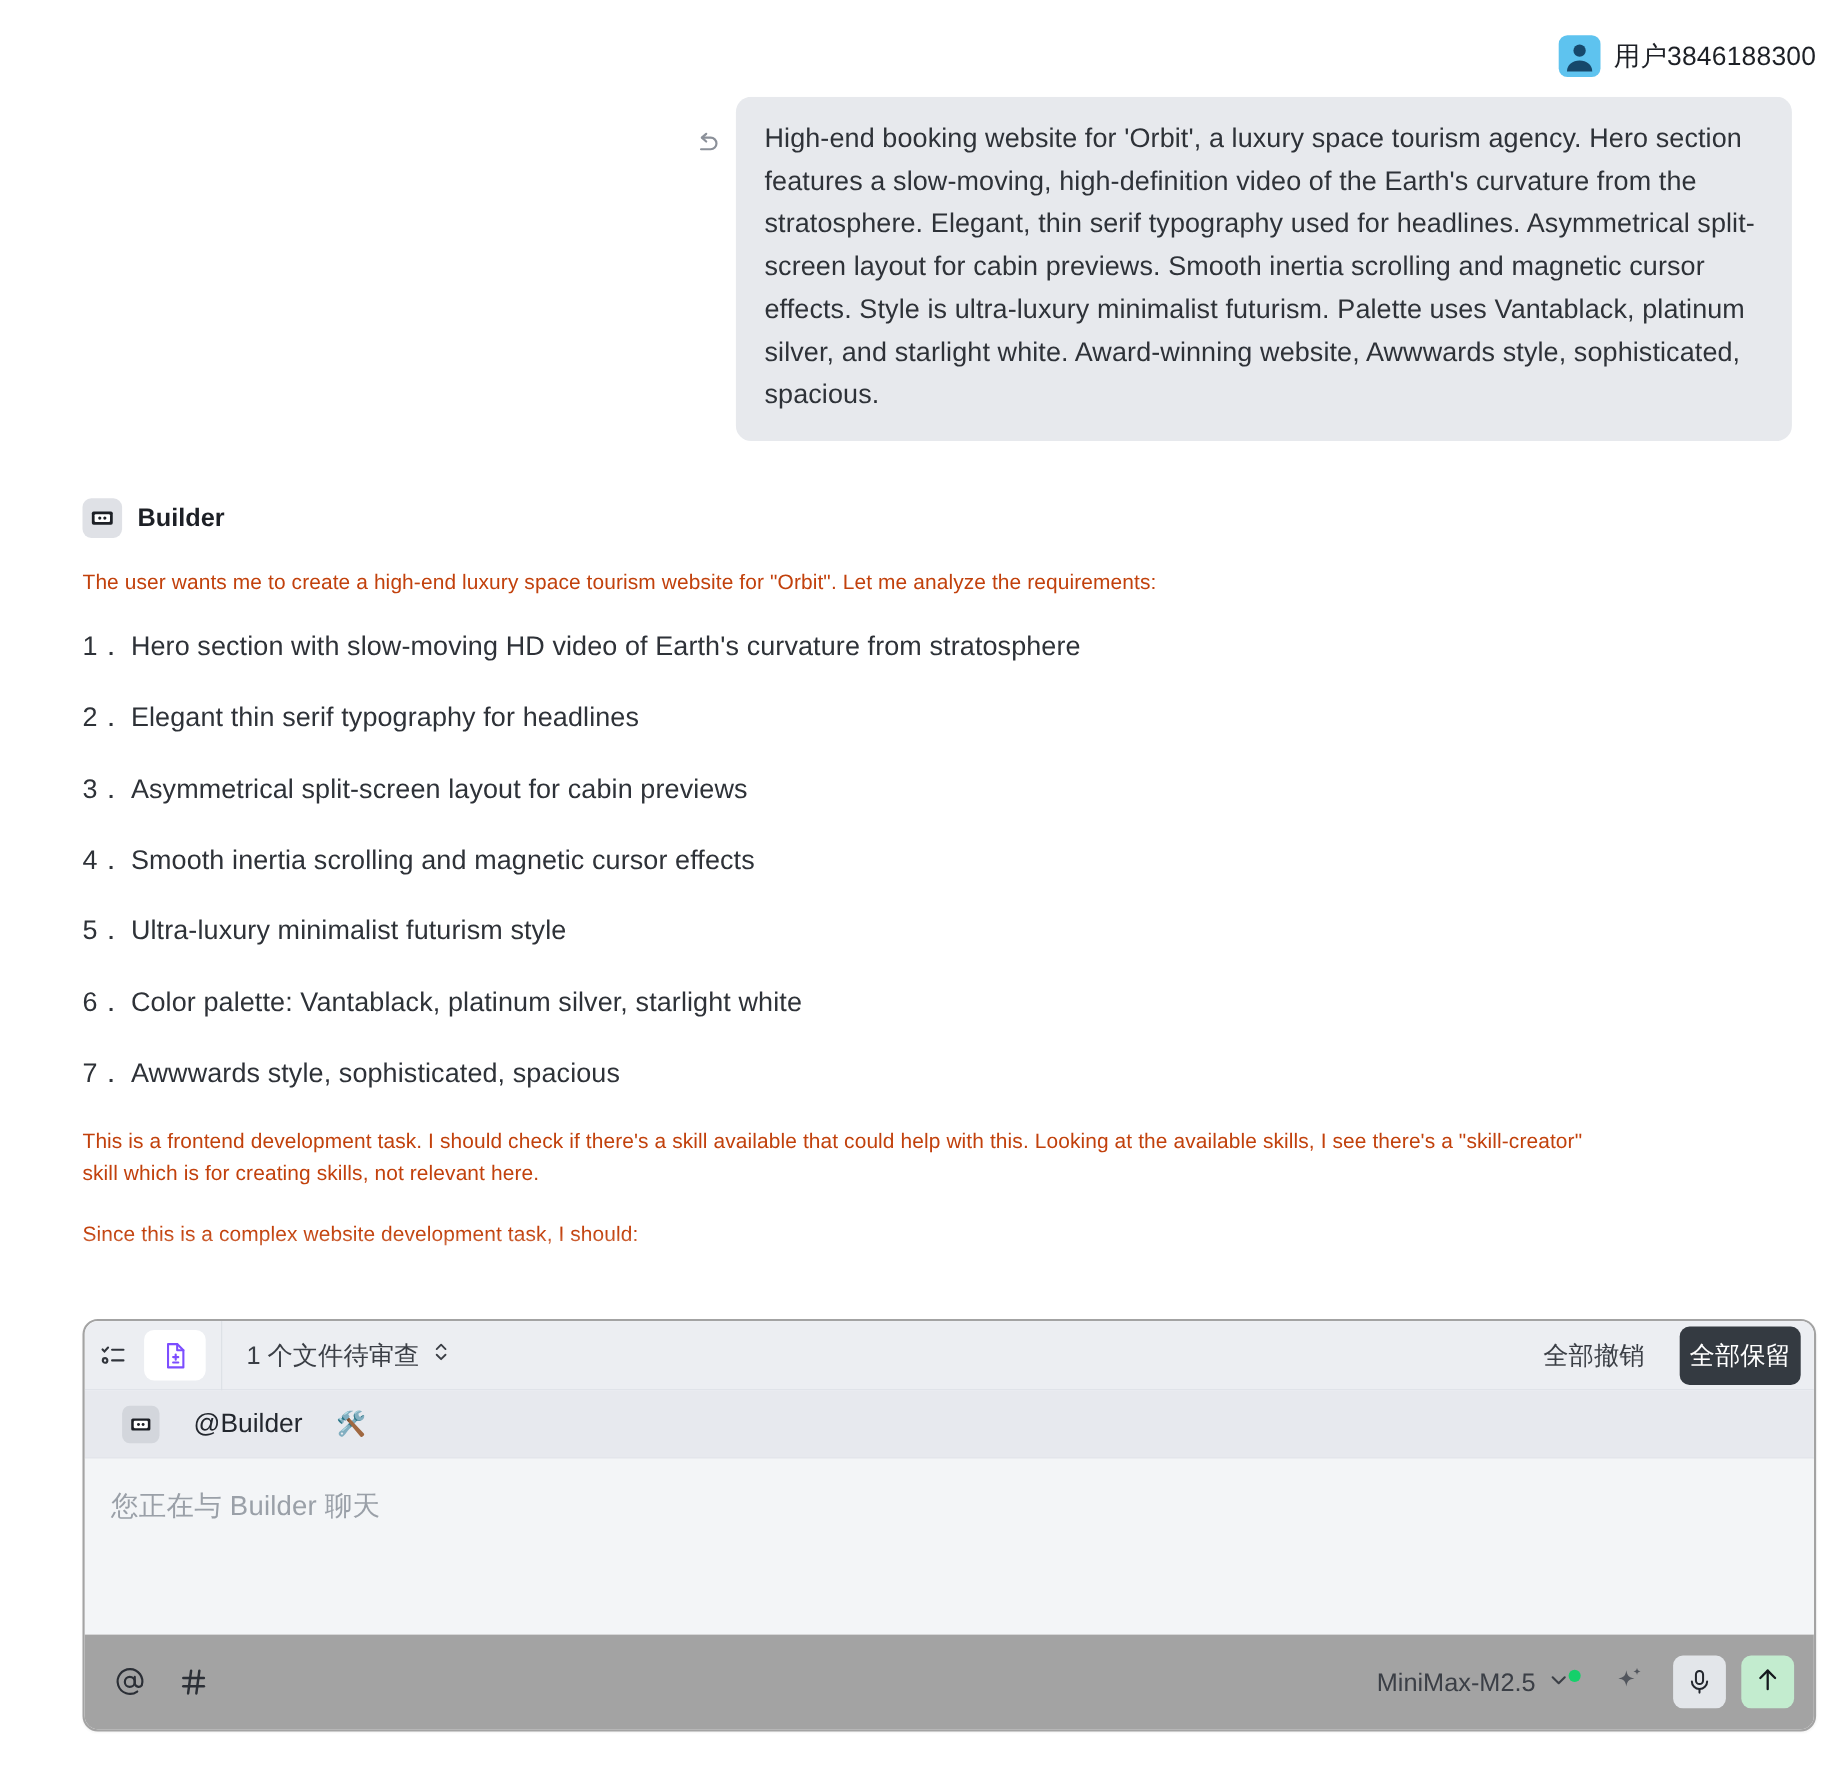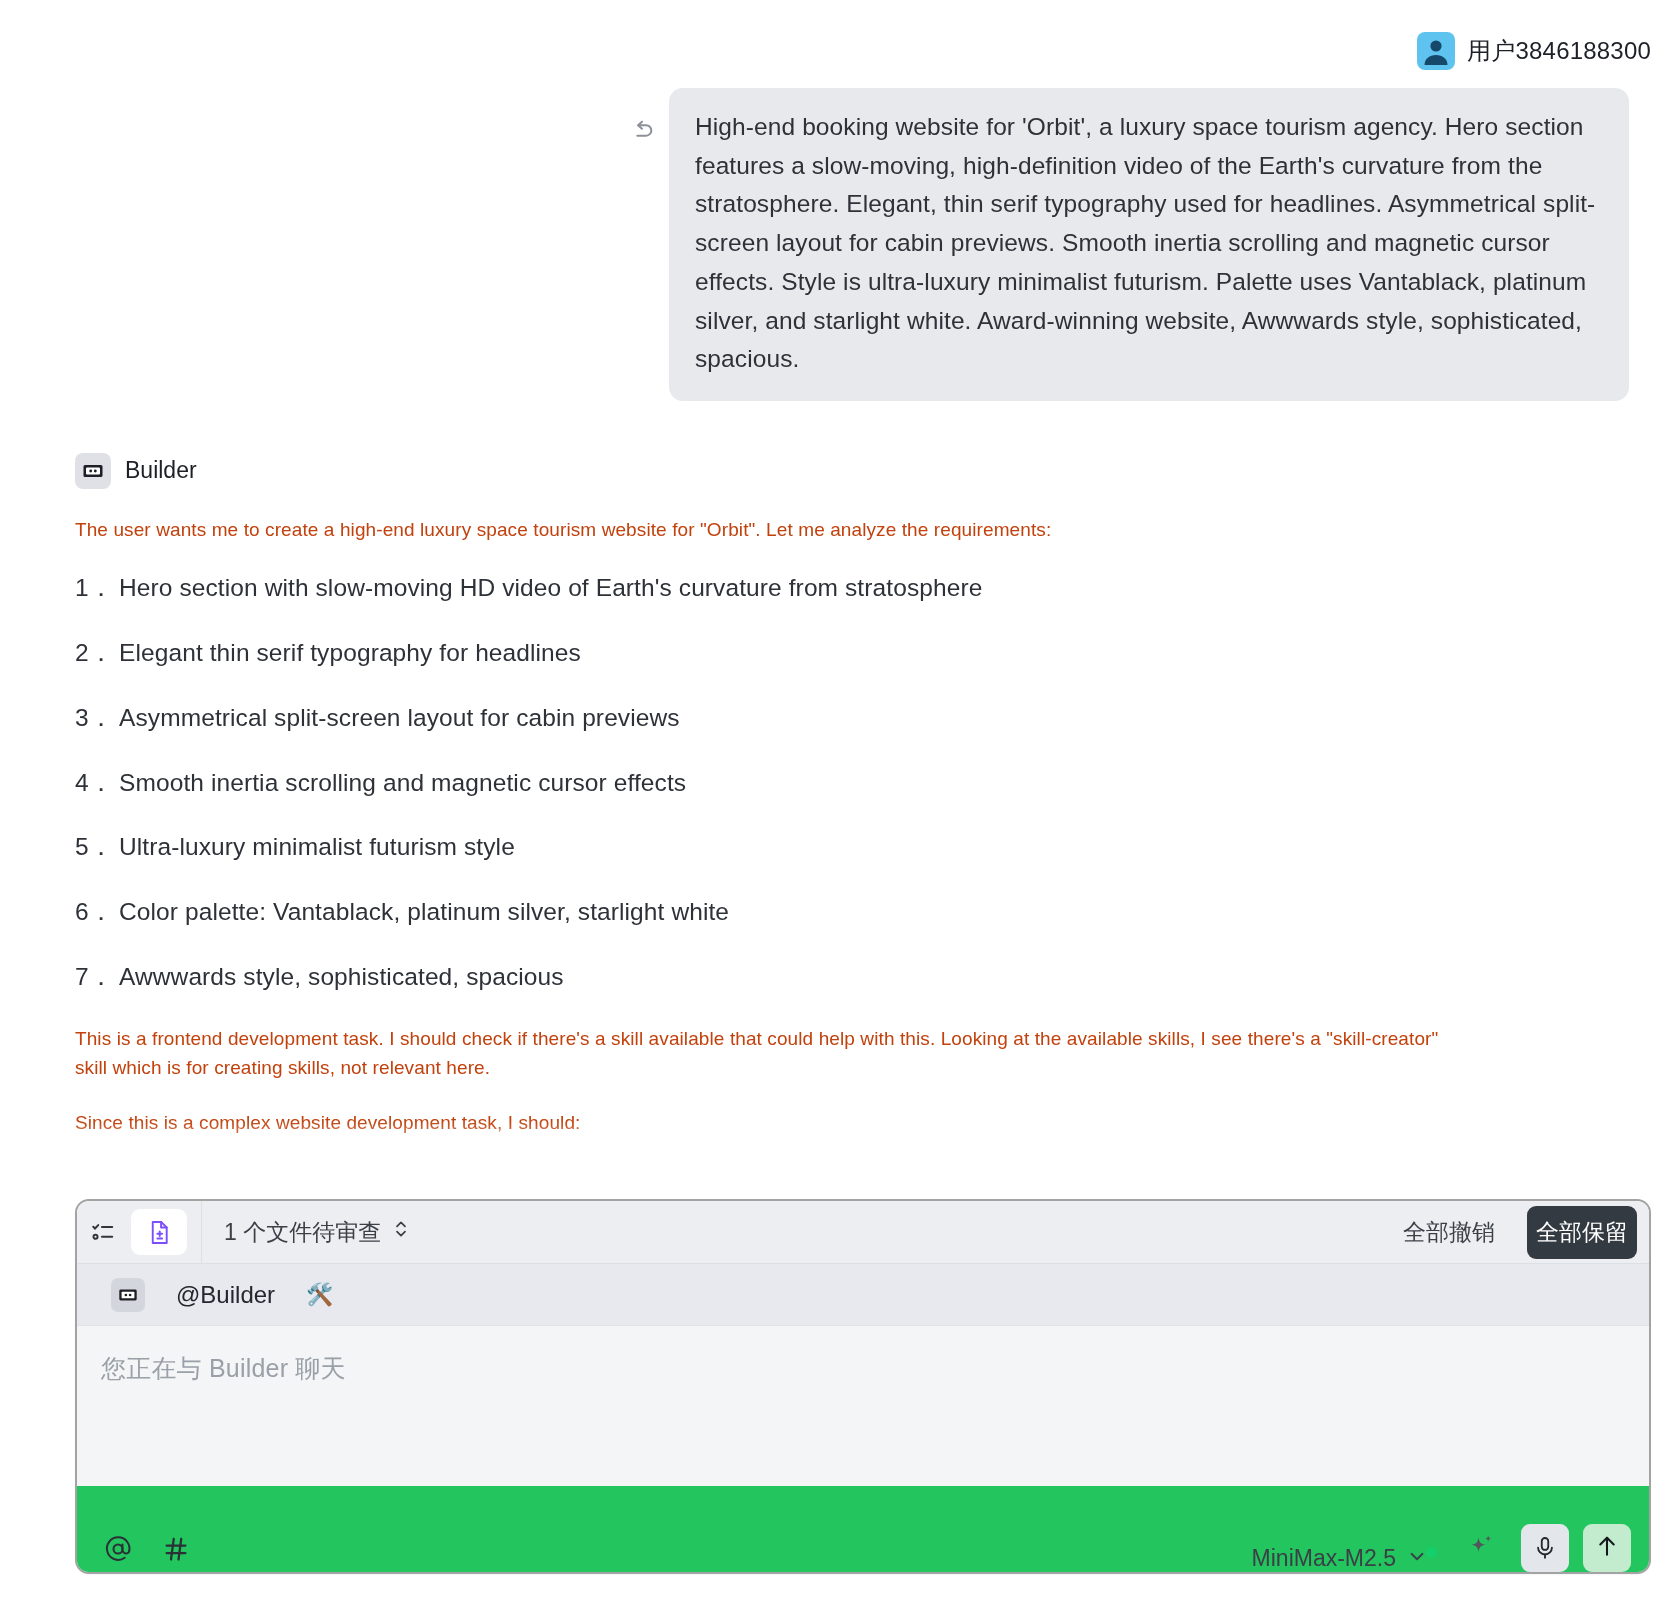--- a/index.html
+++ b/index.html
@@ -85,21 +85,21 @@
   }
   .bot-badge {
     width: 36px; height: 36px;
     border-radius: 8px;
     background: #dfe1e6;
     display:flex; align-items:center; justify-content:center;
     flex: 0 0 auto;
   }
   .agent-name {
     font-size: 23px;
-    font-weight: normal;
+    font-weight: bold;
     color: #1d2026;
   }
   .para {
     font-size: 19px;
     line-height: 1.55;
     color: #c2410c;
     margin: 26px 0;
     letter-spacing: .1px;
   }
   .para:first-of-type { margin-top: 0; }
@@ -220,22 +220,22 @@
     padding: 26px 24px 0 24px;
   }
   .placeholder {
     font-size: 25px;
     color: #9aa0a8;
     letter-spacing: .2px;
   }
 
   
   .bottom-bar {
-    background: #22c55e;
-    display: flex; align-items: flex-end;
+    background: #a3a3a3;
+    display: flex; align-items: center;
     height: 86px;
     padding: 0 18px 0 18px;
   }
   .ic-btn {
     width: 46px; height: 46px;
     display:flex; align-items:center; justify-content:center;
     color: #2b2f36;
     cursor: pointer;
     margin-right: 12px;
   }

